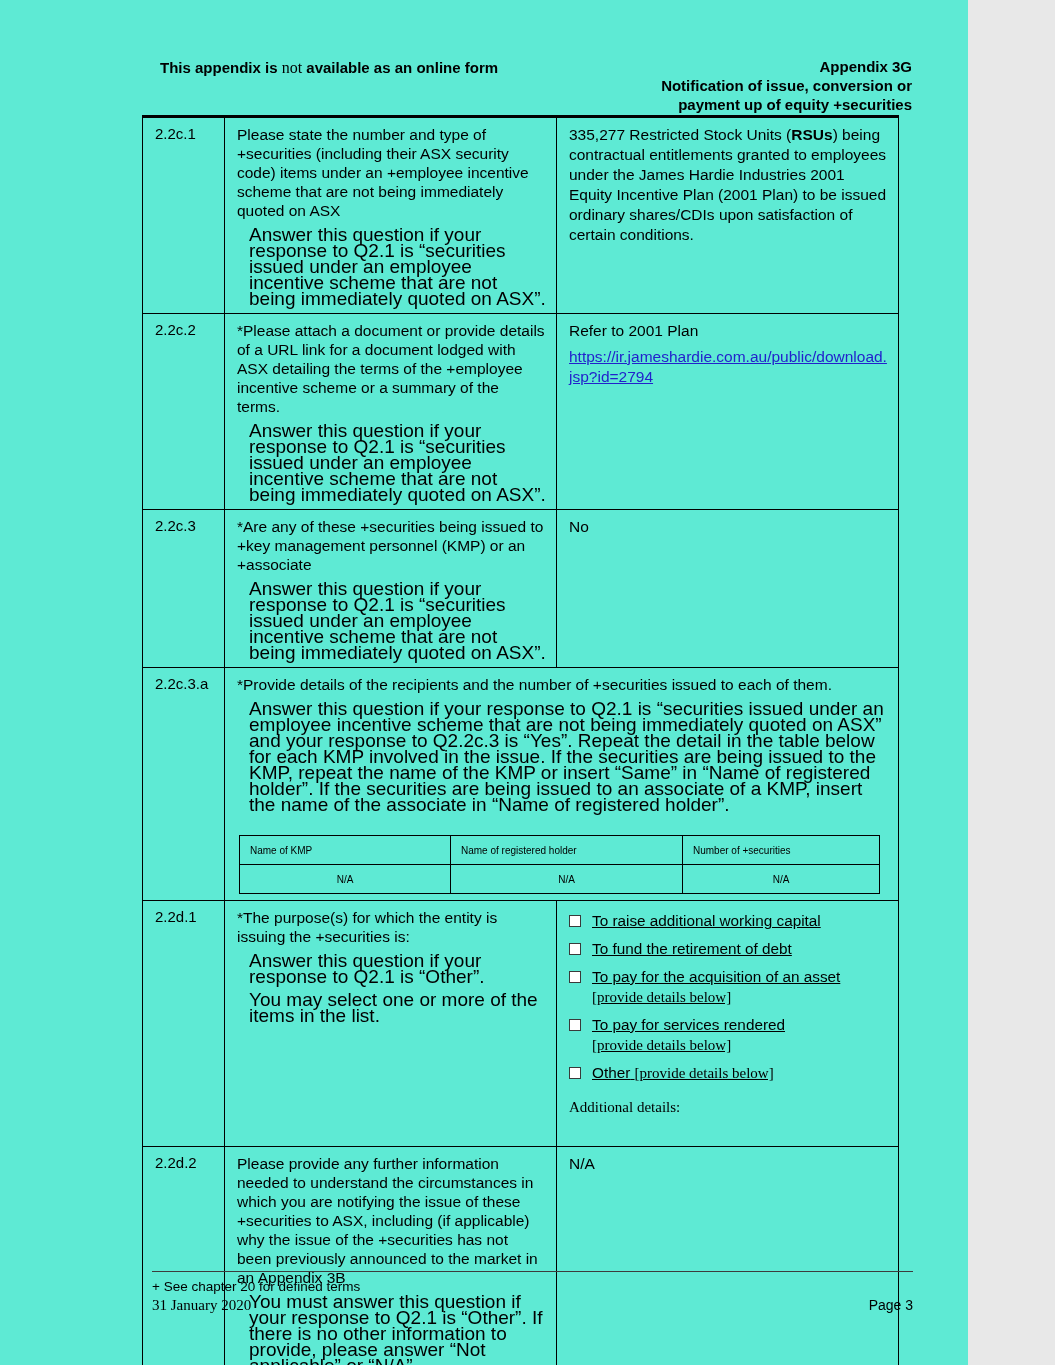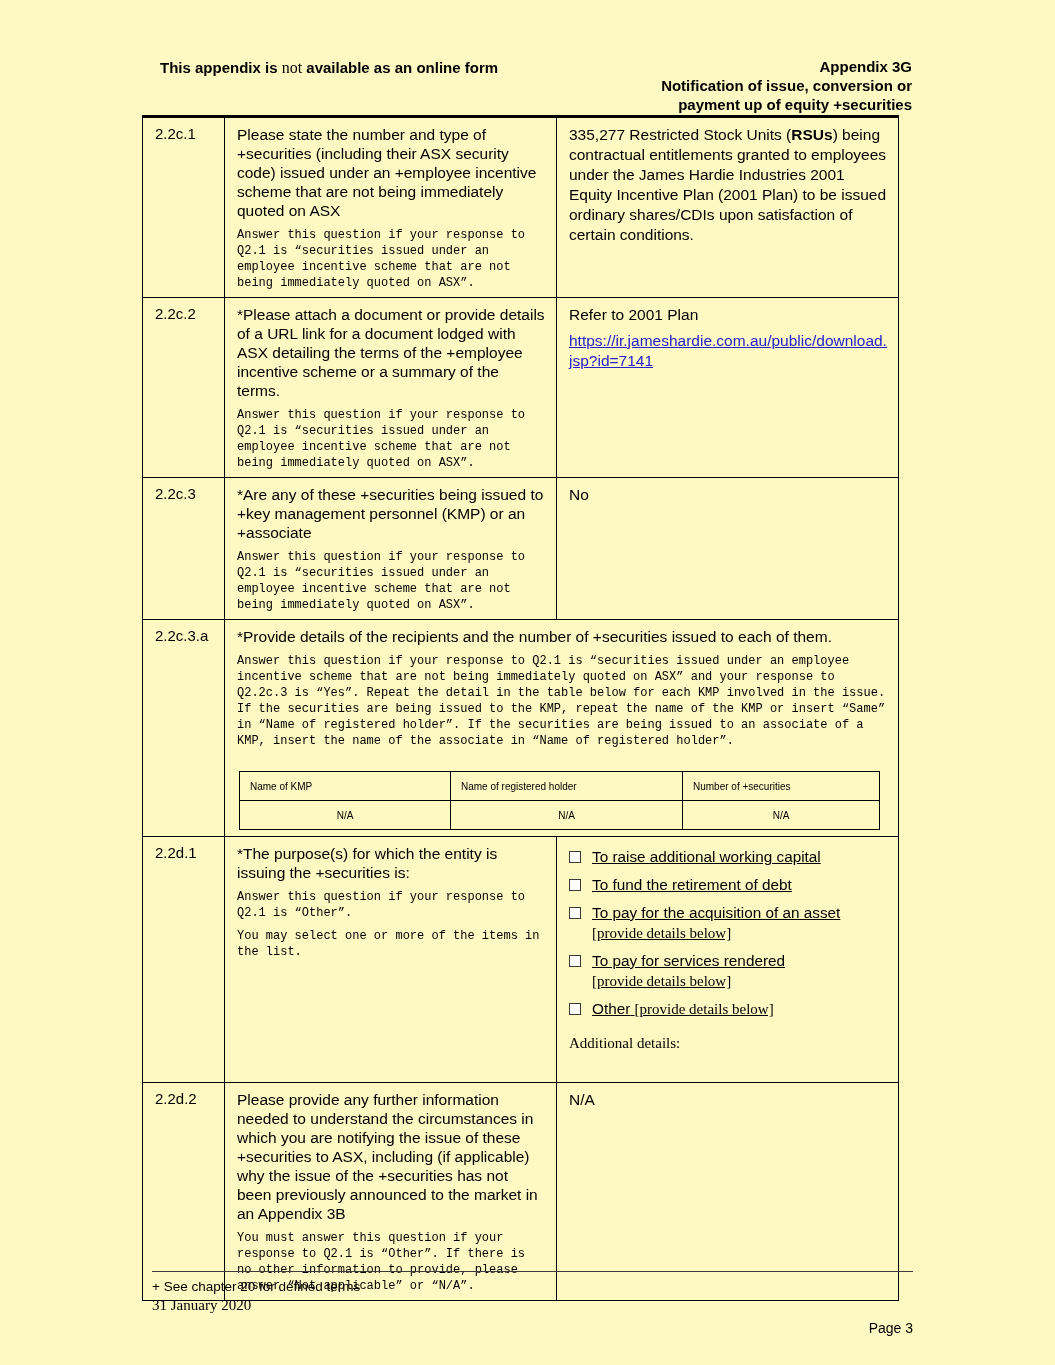--- a/index.html
+++ b/index.html
@@ -1,20 +1,20 @@
 <!DOCTYPE html>
 <html><head>
 <meta charset="utf-8">
 <style>
   * { margin:0; padding:0; box-sizing:border-box; }
   html,body { background:#e8e8e8; }
   .page {
     position:relative;
-    width:1055px; height:1365px;
-    background:#fef9c3;
+    width:968px; height:1365px;
+    background:#5eead4;
     font-family:"Liberation Sans", sans-serif;
     color:#000;
     overflow:hidden;
   }
   
   .hdr {
     position:absolute; left:160px; top:57px; width:752px;
     display:flex; justify-content:space-between;
   }
   .hdr-left { font-weight:bold; font-size:15px; line-height:21px; }
@@ -27,22 +27,22 @@
     border:1.5px solid #000; border-top:3.5px solid #000;
   }
   table.main td {
     border:1.5px solid #000;
     vertical-align:top;
     padding:7px 10px 6px 12px;
   }
   td.c-id { font-size:15px; }
   .q { font-size:15.5px; line-height:19px; }
   .note {
-    font-family:Liberation Mono, monospace;
-    font-size:12px; line-height:16px; margin-top:7px;
+    font-family:Liberation Sans, sans-serif;
+    font-size:19px; line-height:16px; margin-top:7px;margin-left:12px;
   }
   .ans { font-size:15.5px; line-height:20px; }
   a.doclink {
     color:#2222cc; text-decoration:underline;
     word-break:break-all; display:inline-block; margin-top:6px;
     font-size:15.5px; line-height:20px;
   }
   
   table.kmp {
     border-collapse:collapse; table-layout:fixed;
@@ -62,21 +62,21 @@
   .detail-block { display:block; font-family:"Liberation Serif", serif; font-size:15px; }
   .addl { font-family:"Liberation Serif", serif; font-size:15px; margin-top:16px; }
   
   .ftr {
     position:absolute; left:152px; top:1271px; width:761px;
     border-top:1.5px solid #3c3c3c; padding-top:6px;
   }
   .ftr-line1 { font-size:13.5px; line-height:17px; }
   .ftr-line2 { display:flex; justify-content:space-between; margin-top:2px; }
   .ftr-date { font-family:"Liberation Serif", serif; font-size:15px; }
-  .ftr-page { font-size:14px;margin-top:23px; }
+  .ftr-page { font-size:14px; }
 </style>
 </head>
 <body>
 
 <div class="page">
 
   <div class="hdr">
     <div class="hdr-left">
       <div><span>This appendix is</span> <span class="serif-not">not</span> <span>available as an online form</span></div>
     </div>
@@ -92,37 +92,37 @@
       <colgroup>
           <col style="width:82px">
           <col style="width:332px">
           <col style="width:342px">
         </colgroup>
 
       <tbody>
           <tr style="height:170px">
         <td class="c-id">2.2c.1</td>
         <td>
-          <div class="q">Please state the number and type of +securities (including their ASX security code) issued under an +employee incentive scheme that are not being immediately quoted on ASX</div>
+          <div class="q">Please state the number and type of +securities (including their ASX security code) items under an +employee incentive scheme that are not being immediately quoted on ASX</div>
           <div class="note">Answer this question if your response to Q2.1 is “securities issued under an employee incentive scheme that are not being immediately quoted on ASX”.</div>
         </td>
         <td>
           <div class="ans"><span>335,277 Restricted Stock Units (</span><b>RSUs</b><span>) being contractual entitlements granted to employees under the James Hardie Industries 2001 Equity Incentive Plan (2001 Plan) to be issued ordinary shares/CDIs upon satisfaction of certain conditions.</span></div>
         </td>
       </tr>
 
       <tr style="height:170px">
         <td class="c-id">2.2c.2</td>
         <td>
           <div class="q">*Please attach a document or provide details of a URL link for a document lodged with ASX detailing the terms of the +employee incentive scheme or a summary of the terms.</div>
           <div class="note">Answer this question if your response to Q2.1 is “securities issued under an employee incentive scheme that are not being immediately quoted on ASX”.</div>
         </td>
         <td>
           <div class="ans">Refer to 2001 Plan</div>
-          <a href="#" class="doclink">https://ir.jameshardie.com.au/public/download.jsp?id=7141</a>
+          <a href="#" class="doclink">https://ir.jameshardie.com.au/public/download.jsp?id=2794</a>
         </td>
       </tr>
 
       <tr style="height:128px">
         <td class="c-id">2.2c.3</td>
         <td>
           <div class="q">*Are any of these +securities being issued to +key management personnel (KMP) or an +associate</div>
           <div class="note">Answer this question if your response to Q2.1 is “securities issued under an employee incentive scheme that are not being immediately quoted on ASX”.</div>
         </td>
         <td>

